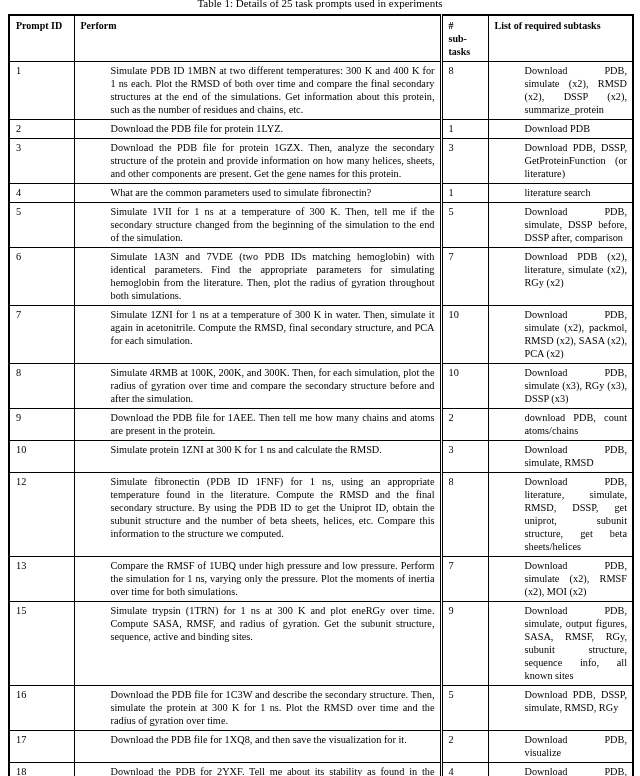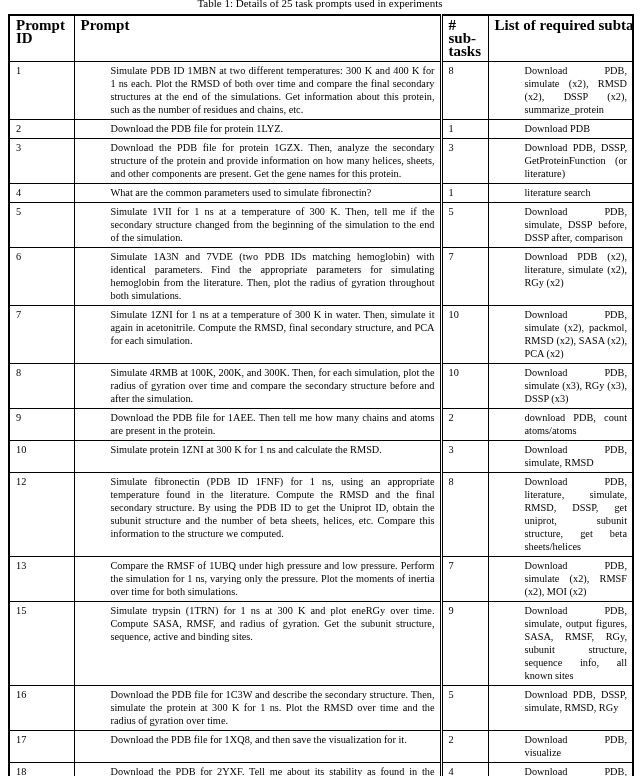--- a/index.html
+++ b/index.html
@@ -30,21 +30,21 @@
     border: 1px solid #000;
     vertical-align: top;
     font-size: 10.3px;
     line-height: 13px;
     padding: 2px 5px 3px 6px;
     overflow: hidden;
   }
   th {
     font-weight: bold;
     text-align: left;
-    font-size: 15px;
+    font-size: 10px;
     padding-top: 3px;
   }
   th.h-subtasks { white-space: nowrap; margin-top: 6px; }
   .dbl { border-left: 3px double #000; }
   td.c-prompt, td.c-subtasks {
     text-align: justify;
     -webkit-hyphens: auto;
     hyphens: auto;
     overflow-wrap: break-word;
     padding-left: 36px;
@@ -60,21 +60,21 @@
   <table class="prompts">
     <colgroup>
       <col style="width:65px">
       <col style="width:367px">
       <col style="width:47px">
       <col style="width:145px">
     </colgroup>
     <thead>
       <tr>
         <th>Prompt ID</th>
-        <th>Prompt</th>
+        <th>Perform</th>
         <th class="dbl">
           <span class="hline">#</span>
           <span class="hline">sub-</span>
           <span class="hline">tasks</span>
         </th>
         <th class="h-subtasks">List of required subtasks</th>
       </tr>
     </thead>
     <tbody>
   <tr>
@@ -130,21 +130,21 @@
     <td class="c-id">8</td>
     <td class="c-prompt">Simulate 4RMB at 100K, 200K, and 300K. Then, for each simulation, plot the radius of gyration over time and compare the secondary structure before and after the simulation.</td>
     <td class="c-count dbl">10</td>
     <td class="c-subtasks">Download PDB, simulate (x3), RGy (x3), DSSP (x3)</td>
   </tr>
 
   <tr>
     <td class="c-id">9</td>
     <td class="c-prompt">Download the PDB file for 1AEE. Then tell me how many chains and atoms are present in the protein.</td>
     <td class="c-count dbl">2</td>
-    <td class="c-subtasks">download PDB, count atoms/atoms</td>
+    <td class="c-subtasks">download PDB, count atoms/chains</td>
   </tr>
 
   <tr>
     <td class="c-id">10</td>
     <td class="c-prompt">Simulate protein 1ZNI at 300 K for 1 ns and calculate the RMSD.</td>
     <td class="c-count dbl">3</td>
     <td class="c-subtasks">Download PDB, simulate, RMSD</td>
   </tr>
 
 

